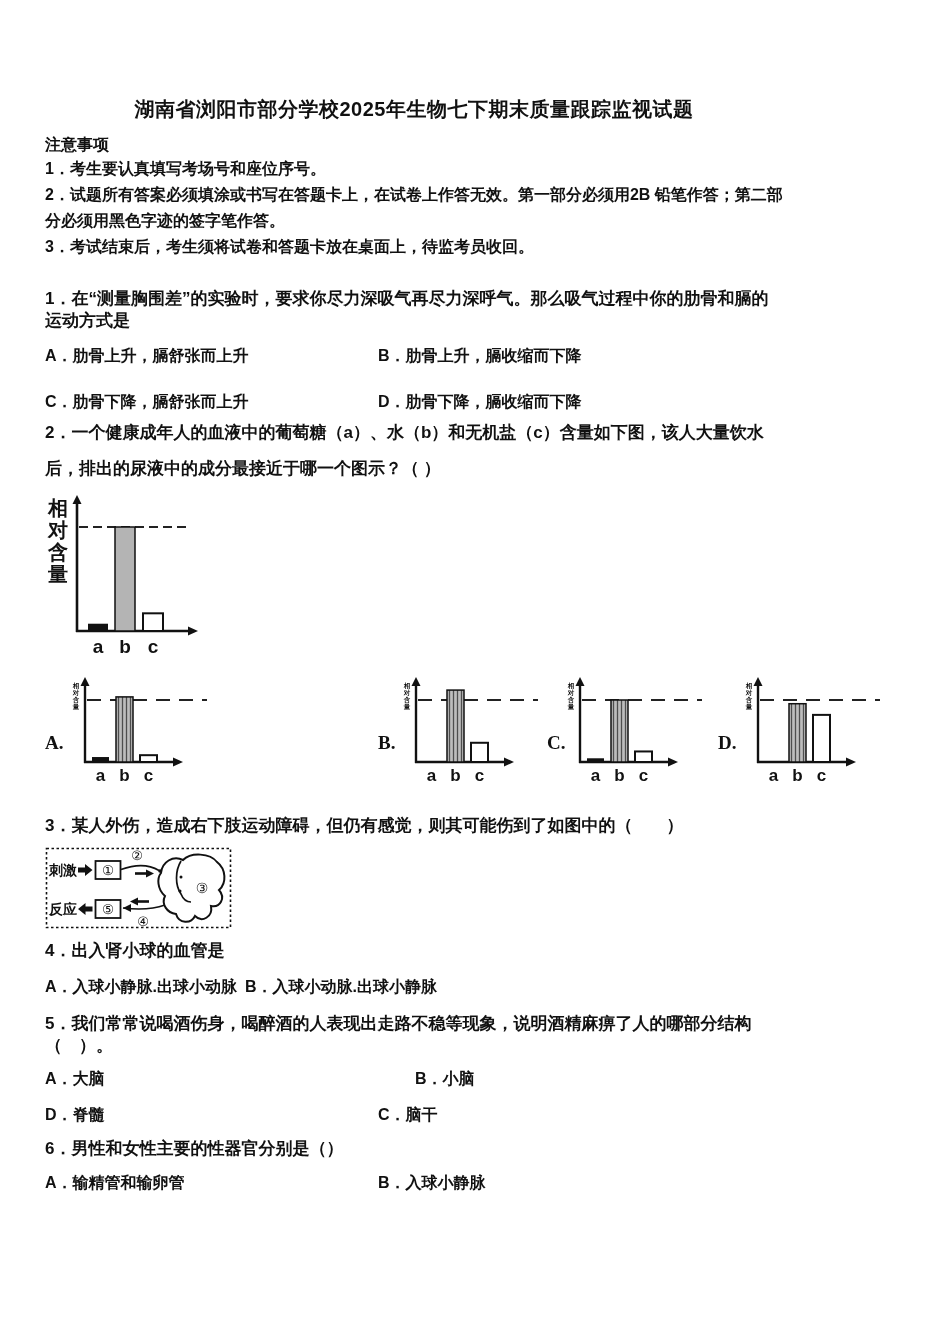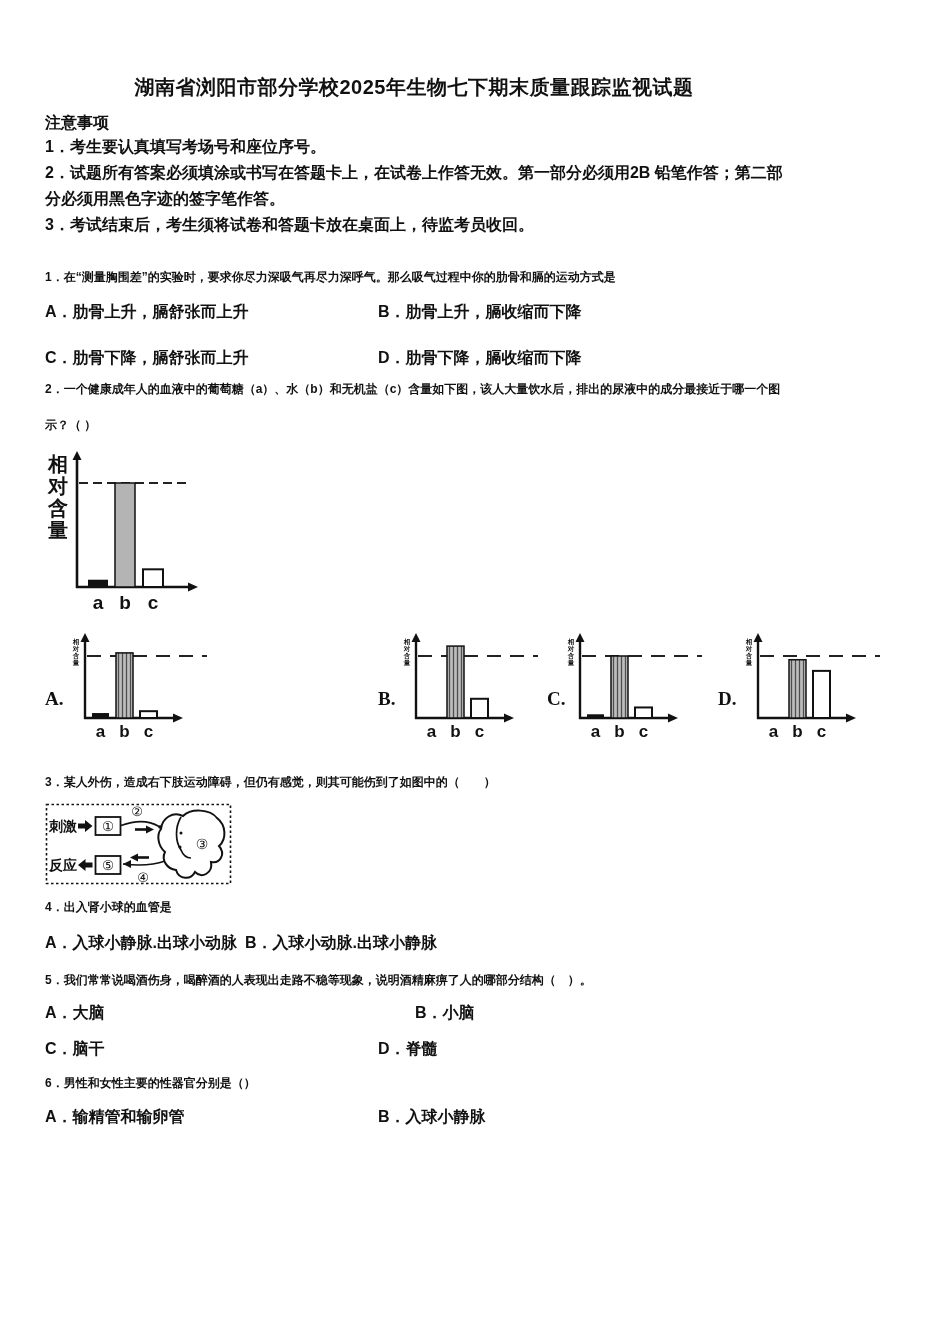--- a/index.html
+++ b/index.html
@@ -1,29 +1,29 @@
 <!DOCTYPE html>
 <html><head>
 <meta charset="utf-8">
 <style>
   * { margin:0; padding:0; box-sizing:border-box; }
   html,body { background:#ffffff; }
   body {
     width:950px; height:1344px; position:relative; overflow:hidden;
     font-family:"Liberation Sans", sans-serif; color:#111;
   }
-  .page { width:828px; height:1344px; padding-top:74px; }
+  .page { width:828px; height:1344px; padding-top:96px; }
   .content { padding:0 45px; }
   .title {
     text-align:center; font-size:20px; font-weight:bold; line-height:26px;
     letter-spacing:0.5px;
   }
   .notice-header { margin-top:12px; font-size:16px; font-weight:600; line-height:22px; }
   .notice-item { font-size:16px; font-weight:600; line-height:26px; max-width:840px; }
-  .q { font-size:12px; font-weight:600; line-height:22px; }
+  .q { font-size:17px; font-weight:600; line-height:22px; }
   .q.m28 { margin-top:28px; }
   .q2 { margin-top:2px; line-height:36px; max-width:822px; }
   .opt-row { display:grid; font-size:16px; font-weight:600; line-height:22px; }
   .cols-q1 { grid-template-columns:333px auto; margin-top:13px; }
   .cols-q1.second { margin-top:24px; }
   .cols-q3 { grid-template-columns:165px 168px 167px auto; margin-top:28px; }
   .cols-q4 { grid-template-columns:200px auto; margin-top:14px; }
   .cols-q4.second { margin-top:13px; }
   .cols-wide { grid-template-columns:333px auto; }
   .mt9  { margin-top:9px; }
@@ -223,22 +223,22 @@
       <span>A．入球小静脉.出球小动脉</span>
       <span>B．入球小动脉.出球小静脉</span>
     </div>
 
     <div class="q mt15">5．我们常常说喝酒伤身，喝醉酒的人表现出走路不稳等现象，说明酒精麻痹了人的哪部分结构（　）。</div>
     <div class="opt-row cols-wide mt11">
       <span>A．大脑</span>
       <span>B．小脑</span>
     </div>
     <div class="opt-row cols-wide mt14">
+      <span>D．脊髓</span>
       <span>C．脑干</span>
-      <span>D．脊髓</span>
     </div>
 
     <div class="q mt12">6．男性和女性主要的性器官分别是（）</div>
     <div class="opt-row cols-wide mt12">
       <span>A．输精管和输卵管</span>
       <span>B．入球小静脉</span>
     </div>
   </div>
 </div>
 

